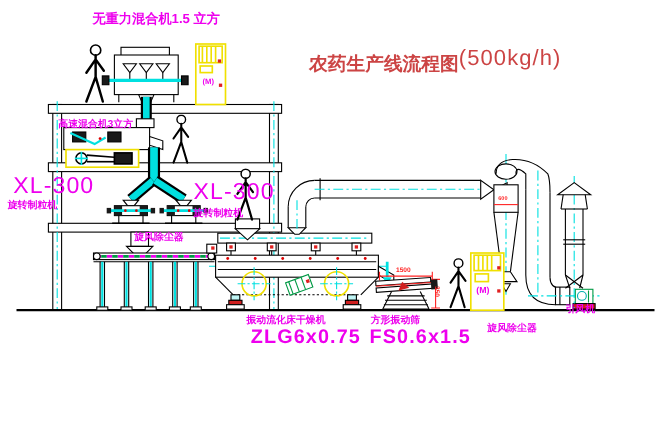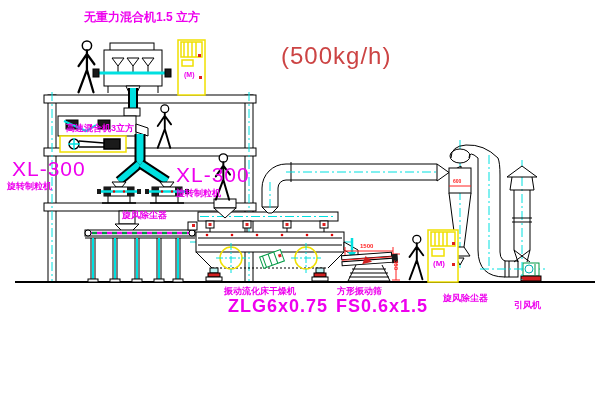--- a/index.html
+++ b/index.html
@@ -10,21 +10,21 @@
   .mag{color:#ee00ee;}
   .red{color:#ff2222;}
   .s9{font-size:9px;font-weight:bold;letter-spacing:0px;}
   .s10{font-size:12px;font-weight:bold;}
   .model{font-size:18px;font-weight:bold;letter-spacing:1px;}
   .xl{font-size:21px;letter-spacing:1px;}
   .dim{font-size:6px;font-weight:bold;}
   .tiny{font-size:5px;font-weight:bold;}
   #title-row{position:absolute;left:281px;top:42px;display:flex;align-items:flex-start;color:#cc4444;}
   #title-cn{font-size:17px;font-weight:bold;padding-top:5px;}
-  #title-cap{font-size:24px;font-weight:normal;letter-spacing:1px;}
+  #title-cap{font-size:20px;font-weight:normal;letter-spacing:1px;}
   .motor{position:absolute;color:#ee00ee;font-weight:bold;}
 </style>
 </head>
 <body>
 
 <div id="stage">
 
 <svg id="lineart" width="600" height="403" viewBox="0 0 600 403">
   <defs>
     <symbol id="person" viewBox="0 0 30 60">
@@ -365,41 +365,42 @@
     <rect x="452" y="263" width="3" height="3" fill="#e02020" stroke="none"></rect>
   </g>
 
   <use href="#person" x="72" y="40" width="28" height="56"></use>
   <use href="#person" x="152" y="104" width="24" height="47"></use>
   <use href="#person" x="210" y="153" width="25" height="50"></use>
   <use href="#person" x="404" y="234" width="24" height="49"></use>
 </svg>
 
 <div id="title-row">
+  <span id="title-cn">农药生产线流程图</span>
   <span id="title-cap">(500kg/h)</span>
 </div>
 
 <div class="lbl mag s10" style="left:84px;top:11px;">无重力混合机1.5 立方</div>
-<div class="lbl mag s9" style="left:53px;top:124px;padding-left:13px;">高速混合机3立方</div>
+<div class="lbl mag s9" style="left:53px;top:108px;">高速混合机3立方</div>
 
 <div class="lbl mag xl" style="left:12px;top:158px;">XL-300</div>
 <div class="lbl mag s9" style="left:7px;top:182px;">旋转制粒机</div>
 <div class="lbl mag xl" style="left:176px;top:164px;">XL-300</div>
 <div class="lbl mag s9" style="left:176px;top:189px;">旋转制粒机</div>
 
 <div class="lbl mag s9" style="left:122px;top:211px;">旋风除尘器</div>
 
 <div class="lbl mag s9" style="left:224px;top:287px;">振动流化床干燥机</div>
 <div class="lbl mag model" style="left:228px;top:297px;">ZLG6x0.75</div>
 
 <div class="lbl mag s9" style="left:337px;top:287px;">方形振动筛</div>
 <div class="lbl mag model" style="left:336px;top:297px;">FS0.6x1.5</div>
 
 <div class="lbl mag s9" style="left:443px;top:294px;">旋风除尘器</div>
-<div class="lbl mag s9" style="left:514px;top:301px;">引风机</div>
+<div class="lbl mag s9" style="left:514px;top:277px;">引风机</div>
 
 <div class="lbl red dim" style="left:360px;top:243px;">1500</div>
 <div class="lbl red dim" style="left:391px;top:262px;transform:rotate(90deg);">350</div>
 <div class="lbl red tiny" style="left:453px;top:179px;">600</div>
 
 <div class="motor" style="left:184px;top:71px;font-size:7px;">(M)</div>
 <div class="motor" style="left:433px;top:259px;font-size:8px;">(M)</div>
 
 </div>
 

